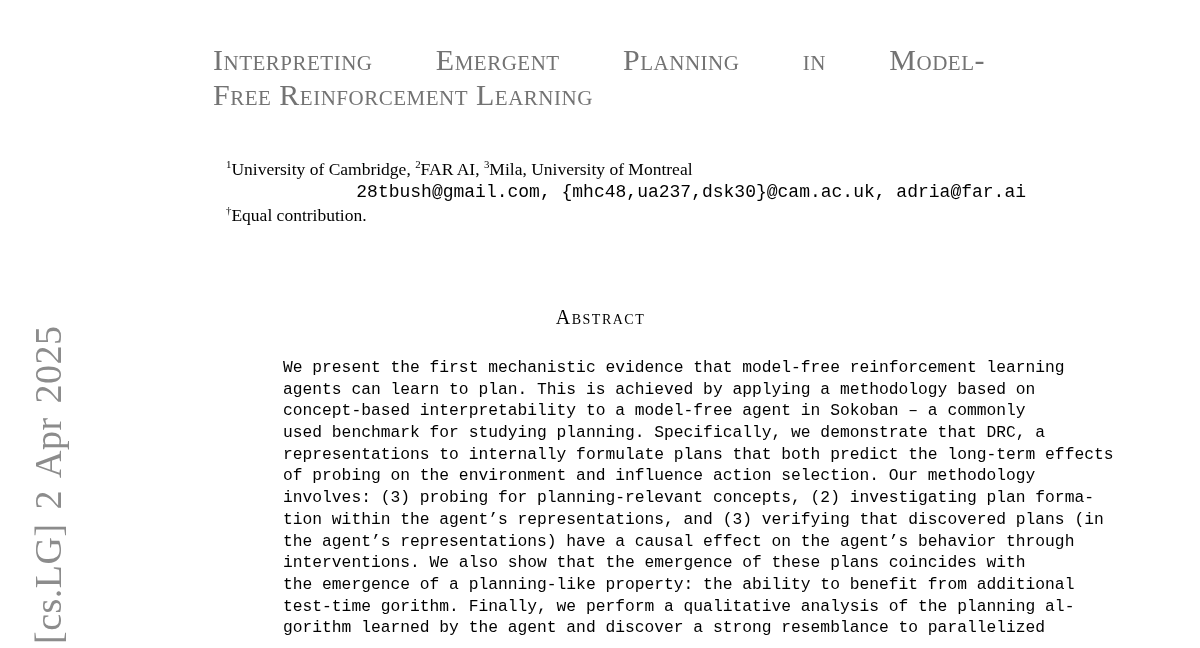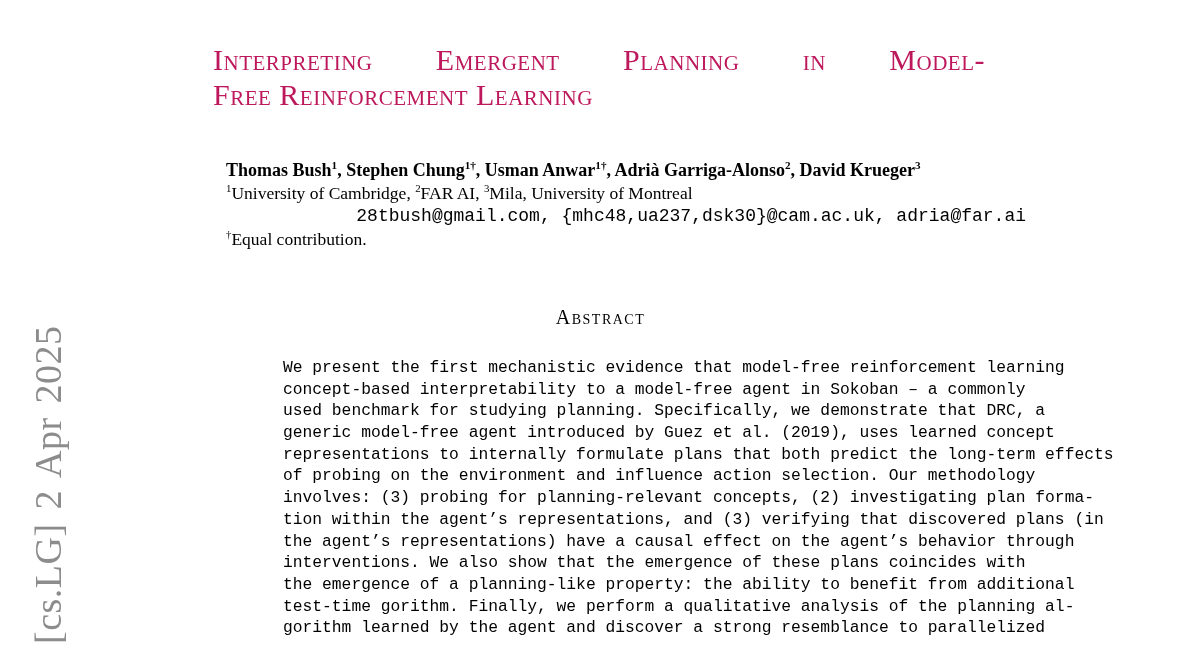--- a/index.html
+++ b/index.html
@@ -28,21 +28,21 @@
   }
 
   
   .title-block {
     position: absolute;
     left: 213px; top: 42px; width: 772px;
     font-size: 30px;
     line-height: 35px;
     font-variant: small-caps;
     letter-spacing: 0.5px;
-    color: #be185d;
+    color: #737373;
   }
   .title-line-1 { text-align: justify; text-align-last: justify; }
   .title-line-2 { text-align: left; }
 
   
   .author-block { position: absolute; left: 226px; top: 158px; width: 800px; }
   .author-line {
     font-weight: bold;
     font-size: 18px;
     line-height: 24px;
@@ -90,33 +90,32 @@
 <div class="page">
 
   <div class="watermark">[cs.LG] 2 Apr 2025</div>
 
   <div class="title-block">
     <div class="title-line-1">Interpreting Emergent Planning in Model-</div>
     <div class="title-line-2">Free Reinforcement Learning</div>
   </div>
 
   <div class="author-block">
-    <div class="author-line">Thomas Bush<sup>1</sup>, Stephen Chung<sup>1†</sup>, Usman Anwar<sup>1†</sup>, Adrià Garriga-Alonso<sup>2</sup>, David Krueger<sup>3</sup></div>
     <div class="affil-line"><sup>1</sup>University of Cambridge, <sup>2</sup>FAR AI, <sup>3</sup>Mila, University of Montreal</div>
     <div class="email-line">28tbush@gmail.com, {mhc48,ua237,dsk30}@cam.ac.uk, adria@far.ai</div>
     <div class="note-line"><sup>†</sup>Equal contribution.</div>
   </div>
 
   <div class="abstract-heading">Abstract</div>
 
   <div class="abstract-body">
       <div class="abs-line">We present the first mechanistic evidence that model-free reinforcement learning</div>
+      <div class="abs-line">agents can learn to plan.  This is achieved by applying a methodology based on</div>
       <div class="abs-line">concept-based interpretability to a model-free agent in Sokoban – a commonly</div>
       <div class="abs-line">used benchmark for studying planning. Specifically, we demonstrate that DRC, a</div>
-      <div class="abs-line">generic model-free agent introduced by Guez et al. (2019), uses learned concept</div>
       <div class="abs-line">representations to internally formulate plans that both predict the long-term effects</div>
       <div class="abs-line">of probing on the environment and influence action selection.  Our methodology</div>
       <div class="abs-line">involves: (3) probing for planning-relevant concepts, (2) investigating plan forma-</div>
       <div class="abs-line">tion within the agent’s representations, and (3) verifying that discovered plans (in</div>
       <div class="abs-line">the agent’s representations) have a causal effect on the agent’s behavior through</div>
       <div class="abs-line">interventions.  We also show that the emergence of these plans coincides with</div>
       <div class="abs-line">the emergence of a planning-like property: the ability to benefit from additional</div>
       <div class="abs-line">test-time gorithm.  Finally, we perform a qualitative analysis of the planning al-</div>
       <div class="abs-line">gorithm learned by the agent and discover a strong resemblance to parallelized</div>
     </div>

